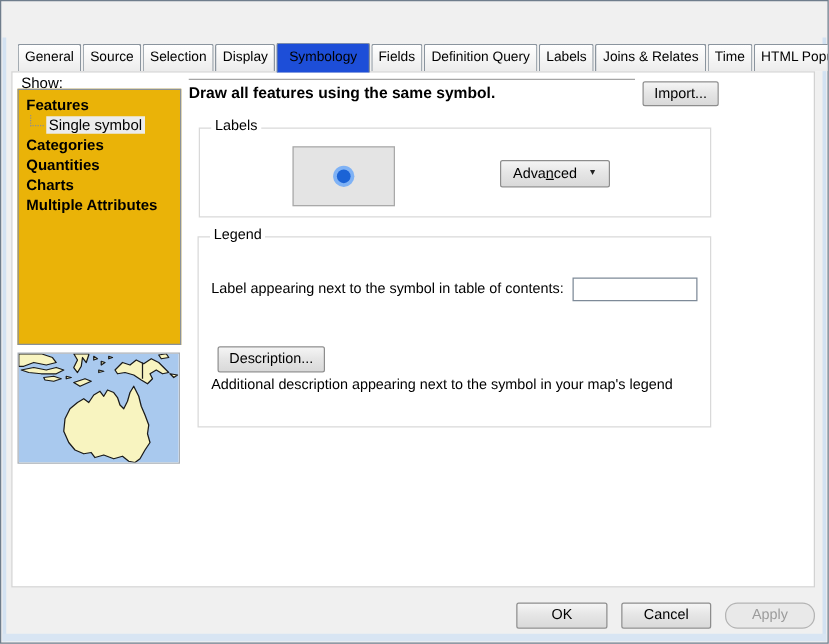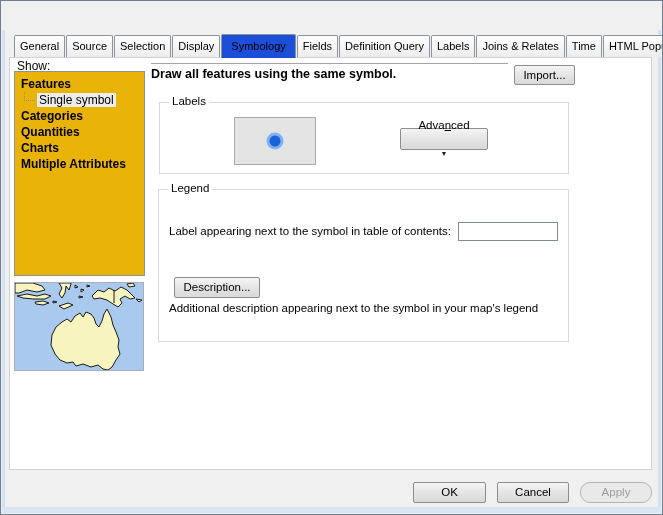--- a/index.html
+++ b/index.html
@@ -80,21 +80,21 @@
   .group-symbol { left:158px; top:101px; width:410px; height:72px; }
   .group-legend { left:157px; top:188px; width:411px; height:153px; }
 
   .symbol-preview {
     left:233px; top:116px; width:82px; height:48px;
     background:#e4e4e4; border:1px solid #a9a9a9; border-radius:0;
     display:flex; align-items:center; justify-content:center;
   }
   .btn-advanced {
     left:399px; top:127px; width:88px; height:22px;
-    display:flex; align-items:center; justify-content:center; gap:9px; line-height:20px;flex-direction:column;
+    display:flex; align-items:center; justify-content:center; gap:9px; line-height:20px;
   }
   .btn-advanced .u { text-decoration:underline; }
   .drop-arrow { font-size:7px; color:#222; }
 
   .legend-label { position:absolute; left:168px; top:224px; font-size:11.5px; }
   .legend-input {
     position:absolute; left:457px; top:221px; width:100px; height:19px;
     border:1px solid #7e8a98; background:#fff; font-size:12px; padding:1px 3px;
     font-family:"Liberation Sans", sans-serif;
   }

